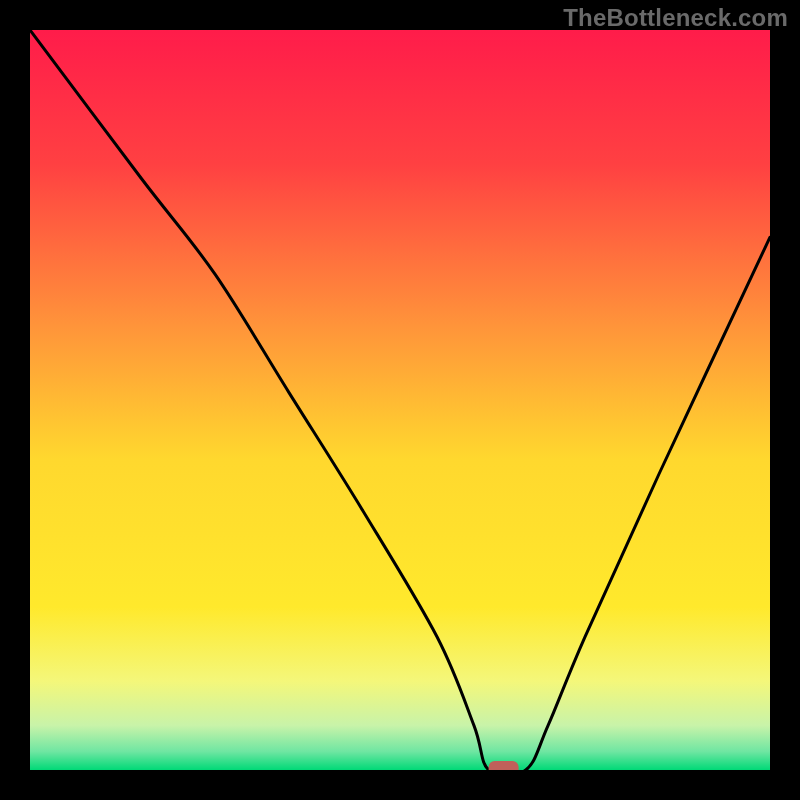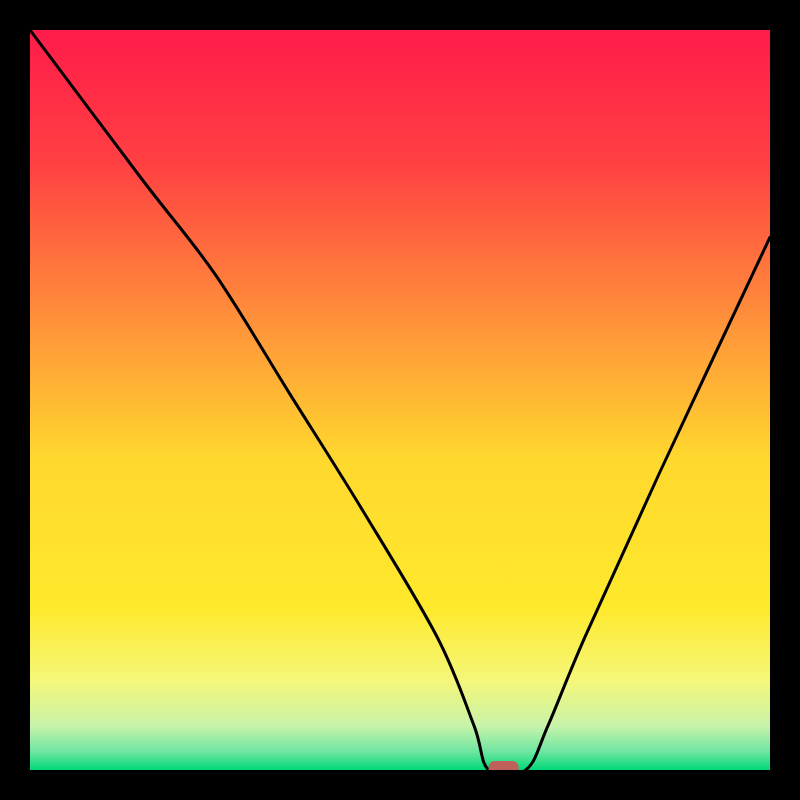--- a/index.html
+++ b/index.html
@@ -34,20 +34,21 @@
     top: 30px;
     width: 740px;
     height: 740px;
   }
   svg { display: block; }
 </style>
 </head>
 <body>
 
 <div class="frame">
+  <div class="watermark">TheBottleneck.com</div>
 
   <div class="plot">
     <svg id="chart-svg" width="740" height="740" viewBox="0 0 740 740" preserveAspectRatio="none">
       <defs>
         <linearGradient id="bg-grad" x1="0" y1="0" x2="0" y2="1">
             <stop offset="0%" stop-color="#ff1c4a"></stop>
             <stop offset="18%" stop-color="#ff4042"></stop>
             <stop offset="40%" stop-color="#ff943a"></stop>
             <stop offset="57.99999999999999%" stop-color="#ffd82e"></stop>
             <stop offset="78%" stop-color="#ffe92c"></stop>

